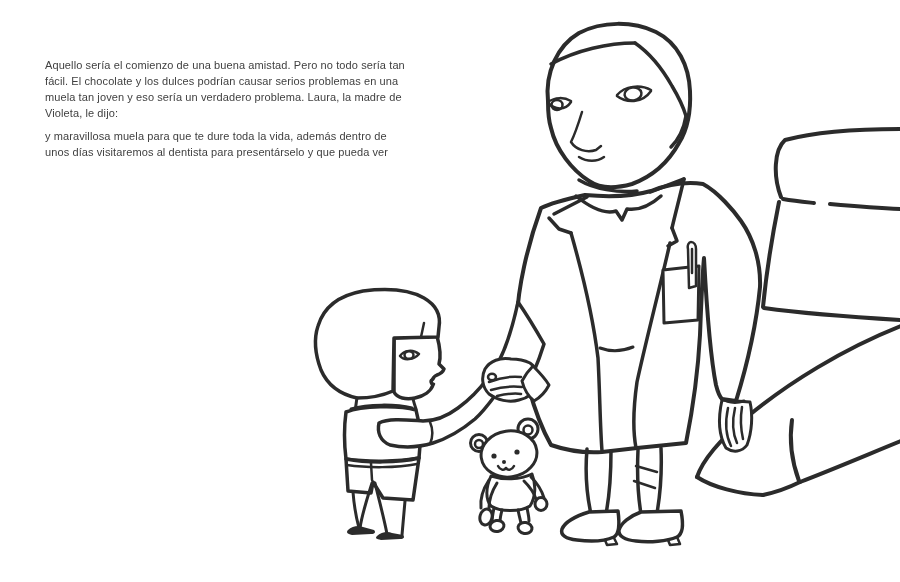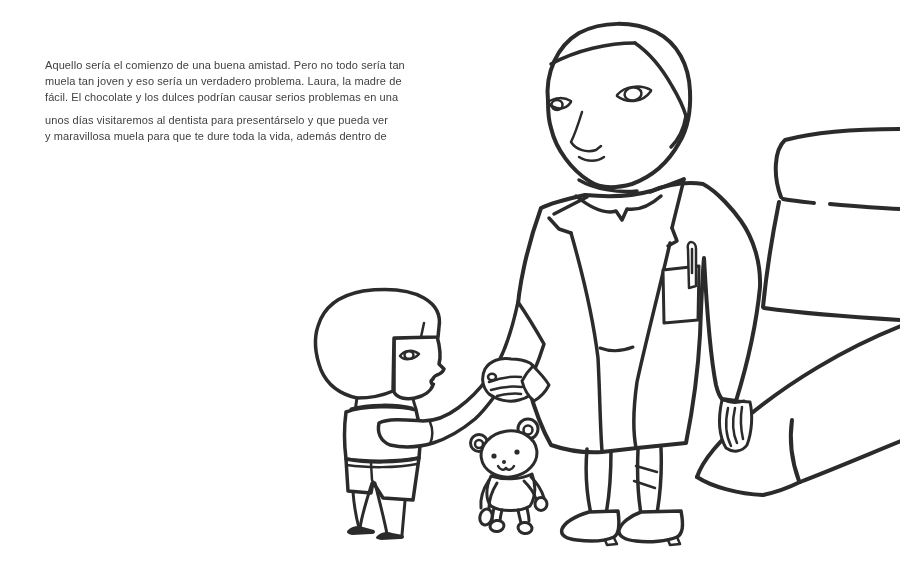--- a/index.html
+++ b/index.html
@@ -37,26 +37,27 @@
   .fillink{fill:#2b2b2b;stroke:none;}
 </style>
 </head>
 <body>
 
 <div class="page">
 
   <div class="story">
     <div class="para">
       <div class="line">Aquello sería el comienzo de una buena amistad. Pero no todo sería tan</div>
+      <div class="line">fácil. El chocolate y los dulces podrían causar serios problemas en una</div>
       <div class="line">muela tan joven y eso sería un verdadero problema. Laura, la madre de</div>
-      <div class="line">fácil. El chocolate y los dulces podrían causar serios problemas en una</div>
+      <div class="line">Violeta, le dijo:</div>
     </div>
     <div class="para">
+      <div class="line">y maravillosa muela para que te dure toda la vida, además dentro de</div>
       <div class="line">unos días visitaremos al dentista para presentárselo y que pueda ver</div>
-      <div class="line">y maravillosa muela para que te dure toda la vida, además dentro de</div>
     </div>
   </div>
 
   <div class="art" role="img" aria-label="Line drawing: a dentist in a white coat with a pen in his chest pocket reaches down to shake hands with a small child; a teddy bear stands between them and a dental chair is on the right.">
     <svg width="900" height="582" viewBox="0 0 900 582">
 
       <g>
         <g>
           <path class="ink w4" d="M 781,197 C 773,176 774,150 785,140 C 815,132 858,129 901,129"></path>
           <path class="ink w4" d="M 783,199 C 795,201 805,202 814,203"></path>

